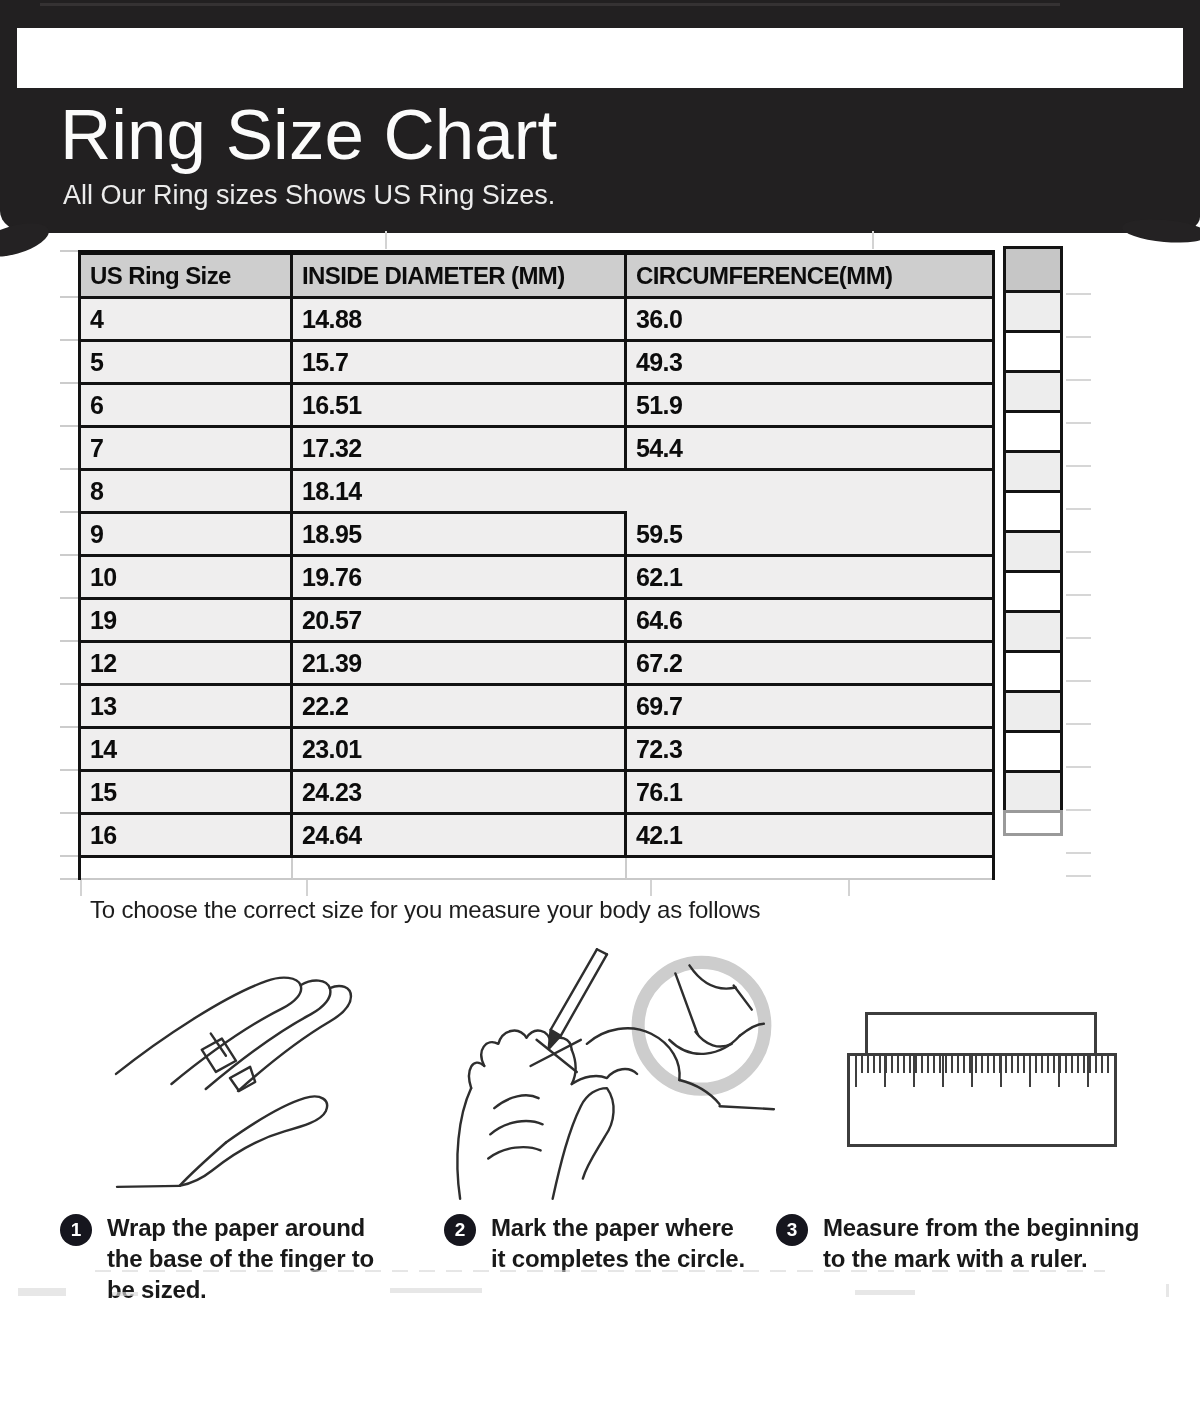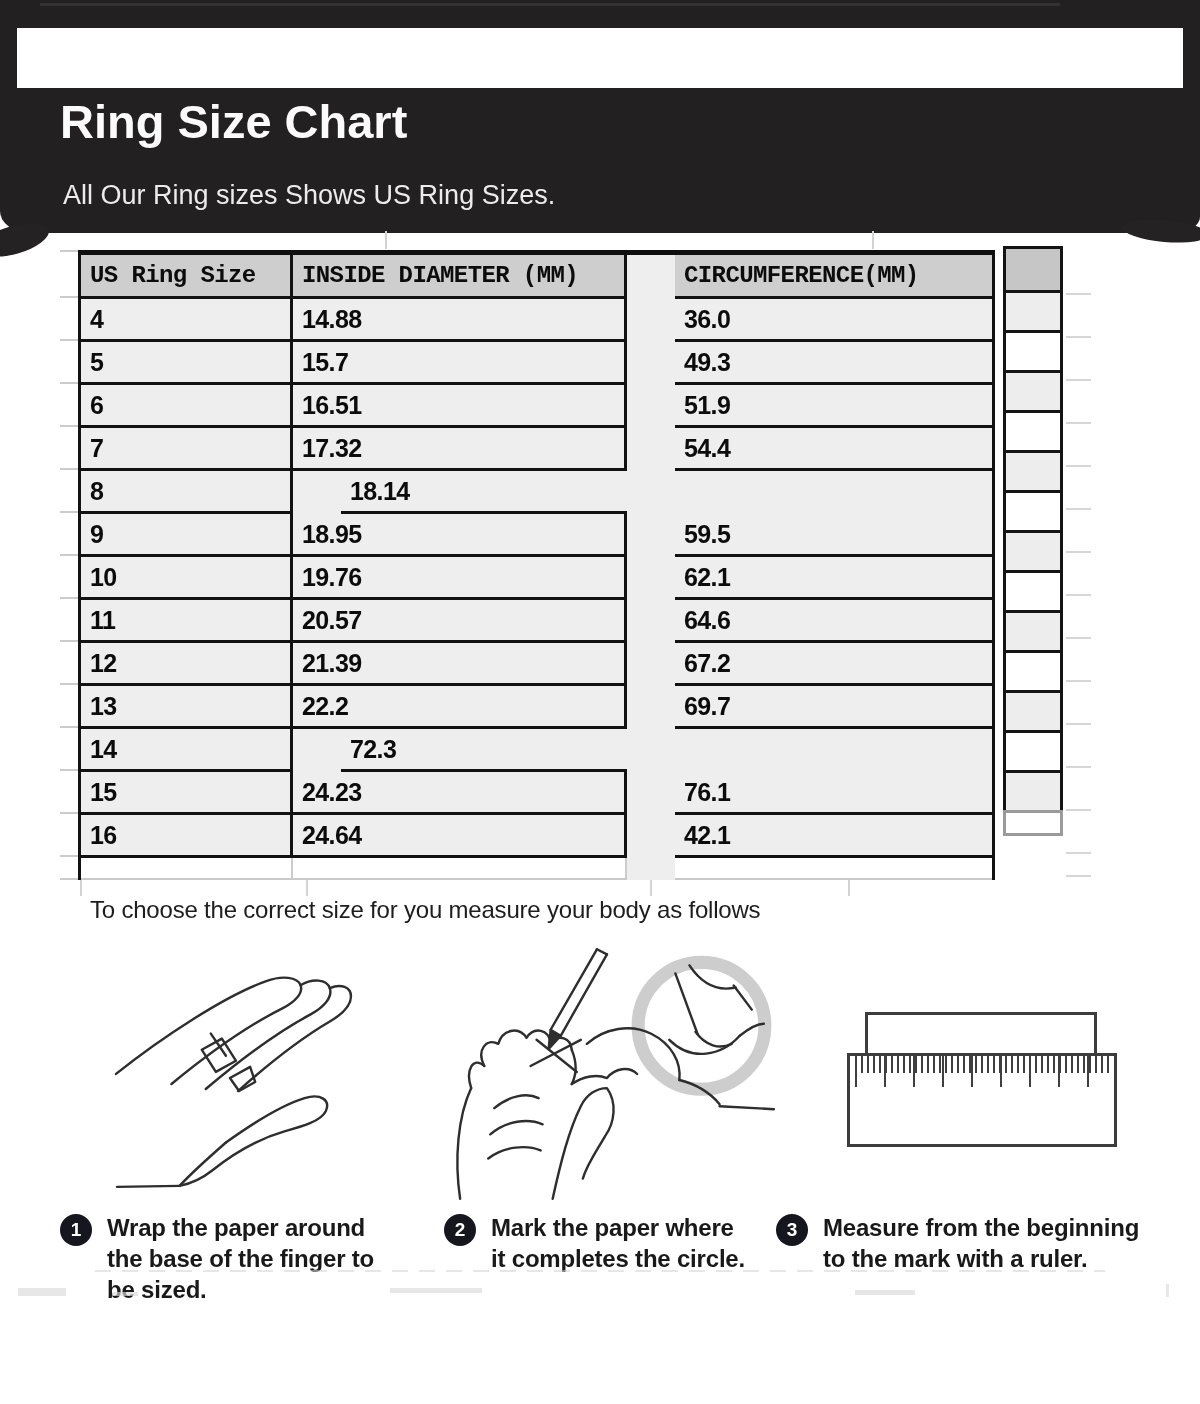--- a/index.html
+++ b/index.html
@@ -4,38 +4,38 @@
 <style>
   html,body{margin:0;padding:0;background:#fff;}
   .page{position:relative;width:1200px;height:1404px;background:#ffffff;overflow:hidden;
         font-family:"Liberation Sans",sans-serif;}
 
   
   .hero{position:absolute;left:0;top:0;width:1200px;height:233px;background:#222021;
         border-radius:0 0 26px 30px / 0 0 16px 22px;}
   .hero-topline{position:absolute;left:40px;top:3px;width:1020px;height:3px;background:#353233;}
   .hero-white-band{position:absolute;left:17px;top:28px;width:1166px;height:60px;background:#ffffff;}
-  .title{position:absolute;left:60px;top:94px;margin:0;font-size:47px;font-weight:700;
+  .title{position:absolute;left:60px;top:94px;margin:0;font-size:71px;font-weight:400;
          color:#fbfbfb;letter-spacing:0px;}
   .subtitle{position:absolute;left:63px;top:180px;font-size:27px;font-weight:400;color:#ececec;}
   .hero-smudge-left{position:absolute;left:-22px;top:226px;width:72px;height:28px;background:#242223;
         border-radius:50%;transform:rotate(-16deg);}
   .hero-smudge-right{position:absolute;left:1122px;top:220px;width:86px;height:22px;background:#242223;
         border-radius:50%;transform:rotate(5deg);}
 
   
   .size-table{position:absolute;left:78px;top:250px;width:917px;
         border:3px solid #121212;border-top:5px solid #0f0f0f;border-bottom:none;background:#efeeee;
         box-sizing:border-box;}
   .t-row{display:grid;grid-template-columns:212px 334px 1fr;height:43px;}
-  .t-row.header{height:44px;font-family:Liberation Mono, monospace;}
+  .t-row.header{height:44px;}
   .t-cell{display:flex;align-items:center;padding-left:9px;box-sizing:border-box;
         border-right:3px solid #121212;border-bottom:3px solid #121212;
         font-size:25px;font-weight:700;color:#0c0c0c;letter-spacing:-0.6px;background:#efeeee;}
-  .t-cell:last-child{border-right:none;margin-left:48px;}
+  .t-cell:last-child{border-right:none;}
   .t-row.header .t-cell{background:#cecece;font-size:24px;}
   .t-row.footer{height:22px;}
   .t-row.footer .t-cell{background:#ffffff;border-right:2px solid #cccccc;border-bottom:2px solid #c9c9c9;}
   .t-row.footer .t-cell:last-child{border-right:none;}
 
   
   .extra-col{position:absolute;left:1003px;top:246px;width:60px;}
   .x-cell{box-sizing:border-box;border:3px solid #141414;margin-top:-3px;height:43px;}
   .x-cell:first-child{margin-top:0;height:47px;background:#c6c6c6;}
   .x-g{background:#ededed;} .x-w{background:#ffffff;} .x-last{height:26px;background:#ffffff;border-color:#9a9a9a;}
@@ -127,36 +127,37 @@
           <div class="t-cell">9</div>
           <div class="t-cell">18.95</div>
           <div class="t-cell">59.5</div>
         </div>
         <div class="t-row">
           <div class="t-cell">10</div>
           <div class="t-cell">19.76</div>
           <div class="t-cell">62.1</div>
         </div>
         <div class="t-row">
-          <div class="t-cell">11</div>
+          <div class="t-cell">19</div>
           <div class="t-cell">20.57</div>
           <div class="t-cell">64.6</div>
         </div>
         <div class="t-row">
           <div class="t-cell">12</div>
           <div class="t-cell">21.39</div>
           <div class="t-cell">67.2</div>
         </div>
         <div class="t-row">
           <div class="t-cell">13</div>
           <div class="t-cell">22.2</div>
           <div class="t-cell">69.7</div>
         </div>
         <div class="t-row">
           <div class="t-cell">14</div>
+          <div class="t-cell">23.01</div>
           <div class="t-cell">72.3</div>
         </div>
         <div class="t-row">
           <div class="t-cell">15</div>
           <div class="t-cell">24.23</div>
           <div class="t-cell">76.1</div>
         </div>
         <div class="t-row">
           <div class="t-cell">16</div>
           <div class="t-cell">24.64</div>

